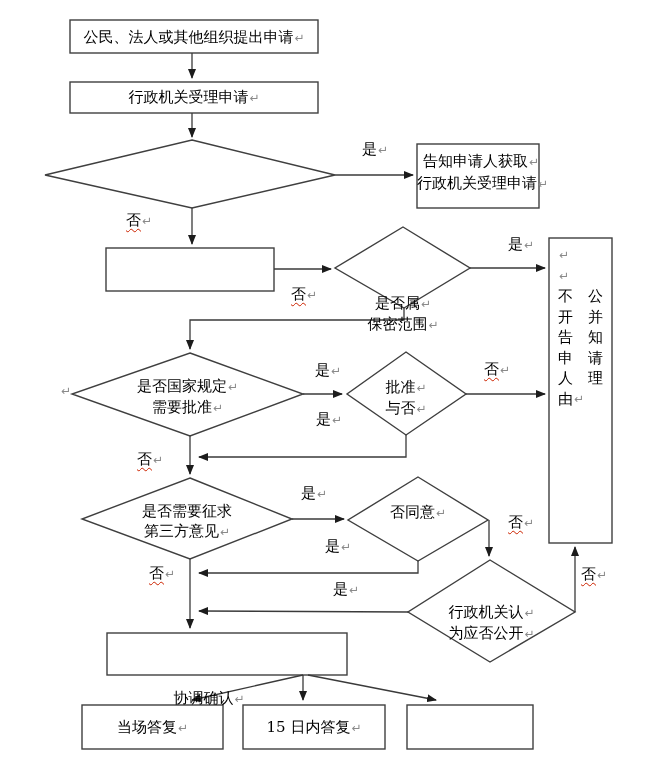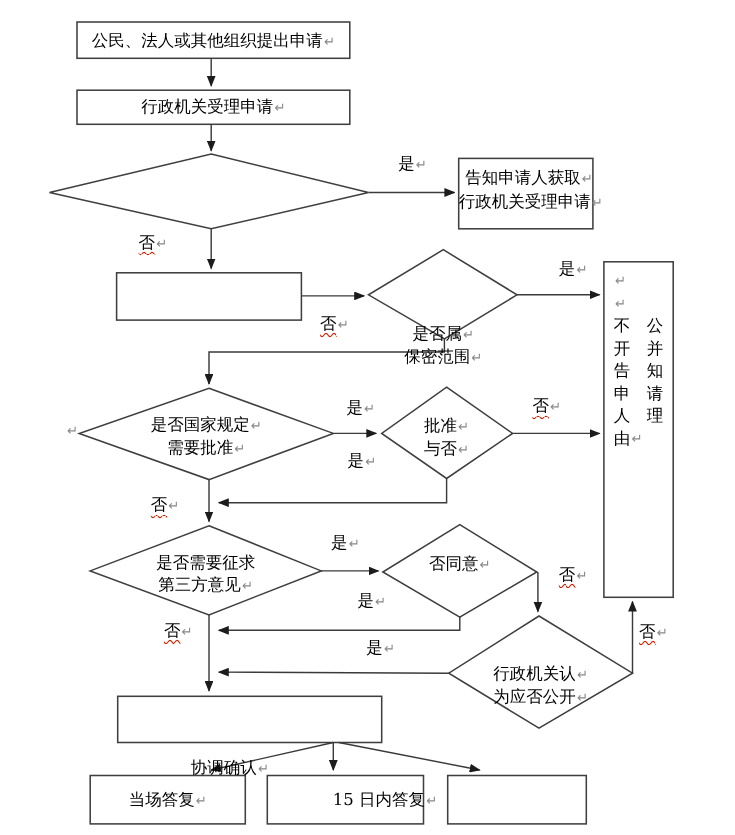--- a/index.html
+++ b/index.html
@@ -145,21 +145,21 @@
     <div><span>行政机关认</span><span class="rm">↵</span></div>
     <div><span>为应否公开</span><span class="rm">↵</span></div>
   </div>
 
   <div class="lbl" style="left:107px;top:641px;width:204px;margin-top:47px;">
     <span>协调确认</span><span class="rm">↵</span>
   </div>
   <div class="lbl" style="left:82px;top:717px;width:141px;">
     <span>当场答复</span><span class="rm">↵</span>
   </div>
-  <div class="lbl" style="left:243px;top:717px;width:142px;padding-left:36px;">
+  <div class="lbl" style="left:243px;top:717px;width:142px;">
     <span>15 日内答复</span><span class="rm">↵</span>
   </div>
 
   <div class="elabel" style="left:362px;top:140px;"><span class="t">是</span><span class="rm">↵</span></div>
   <div class="elabel" style="left:126px;top:211px;"><span class="t wavy">否</span><span class="rm">↵</span></div>
   <div class="elabel" style="left:508px;top:235px;"><span class="t">是</span><span class="rm">↵</span></div>
   <div class="elabel" style="left:291px;top:285px;"><span class="t wavy">否</span><span class="rm">↵</span></div>
   <div class="elabel" style="left:315px;top:361px;"><span class="t">是</span><span class="rm">↵</span></div>
   <div class="elabel" style="left:484px;top:360px;"><span class="t wavy">否</span><span class="rm">↵</span></div>
   <div class="elabel" style="left:316px;top:410px;"><span class="t">是</span><span class="rm">↵</span></div>

